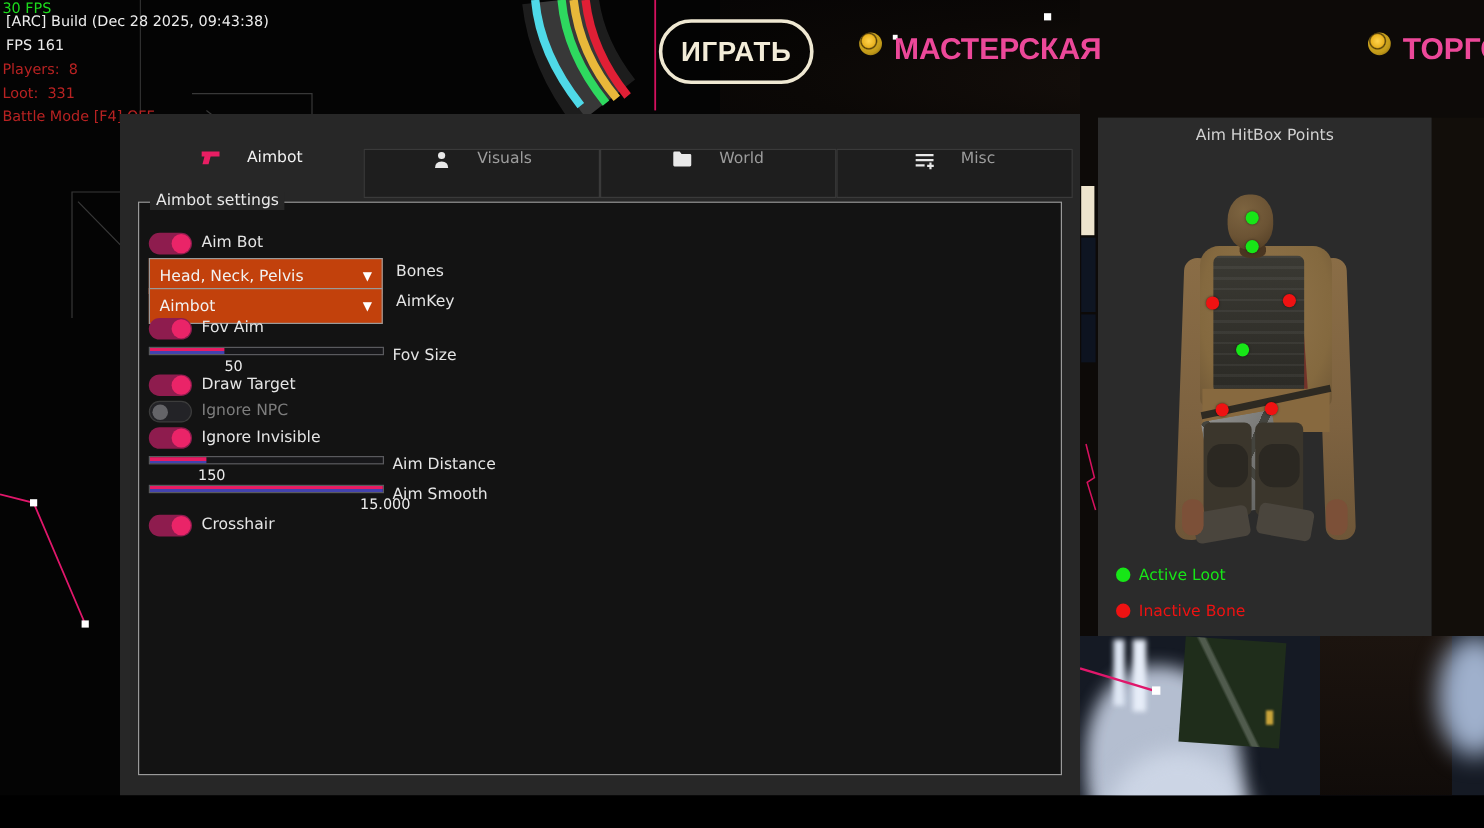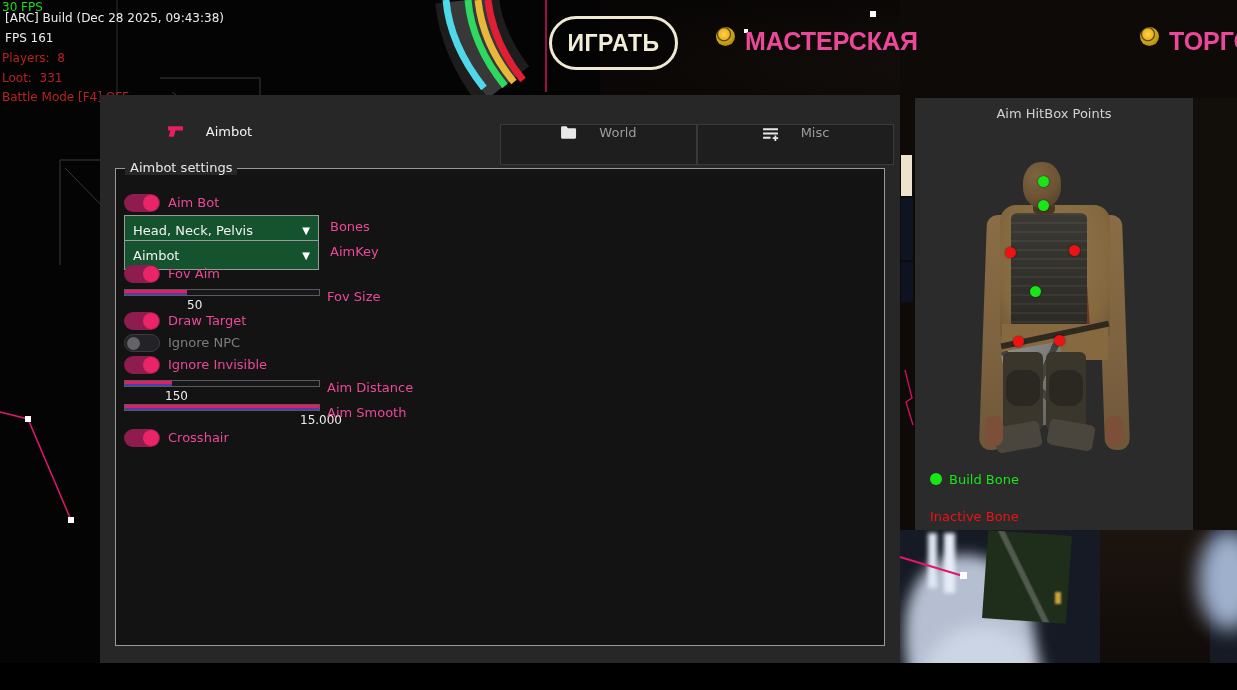--- a/index.html
+++ b/index.html
@@ -51,30 +51,30 @@
        gap:22px;font-size:13px;color:#9d9d9d;cursor:pointer;box-sizing:border-box;}
   .tab.boxed{background:#1e1e1e;border:1px solid #3a3a3a;}
   .tab.active{color:#f2f2f2;}
   .tab svg{display:block;}
 
   .groupbox{position:absolute;left:15px;top:73px;width:770px;height:478px;box-sizing:border-box;
     border:1px solid #9a9a9a;background:#131313;}
   .group-label{position:absolute;top:-9px;left:9px;padding:0 5px;background:#272727;
     font-size:13px;color:#e8e8e8;}
 
-  .ctl-label{position:absolute;font-size:13px;color:#ec4899;white-space:nowrap;}
+  .ctl-label{position:absolute;font-size:13px;color:#e5e5e5;white-space:nowrap;}
   .ctl-label.dim{color:#7d7d7d;}
 
   .toggle{position:absolute;width:36px;height:18px;border-radius:9px;cursor:pointer;box-sizing:border-box;}
   .toggle.on{background:#8e1c4e;}
   .toggle.on::after{content:"";position:absolute;right:1px;top:1px;width:16px;height:16px;border-radius:50%;background:#ea2468;}
   .toggle.off{background:#232327;border:1px solid #3c3c3c;}
   .toggle.off::after{content:"";position:absolute;left:2px;top:2px;width:13px;height:13px;border-radius:50%;background:#646468;}
 
-  .dropdown{position:absolute;width:195px;height:23px;box-sizing:border-box;background:#14532d;
+  .dropdown{position:absolute;width:195px;height:23px;box-sizing:border-box;background:#c2410c;
     border:1px solid #9a9a9a;display:flex;align-items:center;padding:14px 8px;cursor:pointer;}
   .dd-value{font-size:13px;color:#f2f2f2;}
   .dd-chev{margin-left:auto;font-size:10px;color:#ffffff;}
 
   .slider{position:absolute;width:196px;height:7px;box-sizing:border-box;background:#17171a;
     border:1px solid #5a5a5e;cursor:pointer;}
   .slider .fill{height:100%;background:linear-gradient(180deg,#e81c63 0%,#e81c63 55%,#4343ae 55%,#4343ae 100%);}
   .slider-value{position:absolute;font-size:12px;color:#ececec;}
 
   
@@ -151,20 +151,27 @@
     <span>ТОРГО</span>
   </div>
 
   <div class="abs window">
 
     <div class="tab active" style="left:16px;width:187px;">
       <svg width="17" height="15" viewBox="0 0 16 14">
         <path fill="#e81e63" d="M15,2 H1 V6 H3.2 L1.6,12 H6.4 L8,6 H15 Z"></path>
       </svg>
       <span>Aimbot</span>
+    </div>
+    <div class="tab boxed" style="left:203px;width:197px;">
+      <svg width="16" height="16" viewBox="0 0 16 16">
+        <circle cx="8" cy="4.6" r="3" fill="#e8e8e8"></circle>
+        <path fill="#e8e8e8" d="M2.5,15 q0,-5.5 5.5,-5.5 q5.5,0 5.5,5.5 z"></path>
+      </svg>
+      <span>Visuals</span>
     </div>
     <div class="tab boxed" style="left:400px;width:197px;">
       <svg width="17" height="15" viewBox="0 0 16 14">
         <path fill="#e8e8e8" d="M1,2.2 q0,-1 1,-1 h4 l1.5,1.9 h6.6 q1,0 1,1 v7.7 q0,1 -1,1 H2 q-1,0 -1,-1 Z"></path>
       </svg>
       <span>World</span>
     </div>
     <div class="tab boxed" style="left:597px;width:197px;">
       <svg width="17" height="17" viewBox="0 0 16 16">
         <path stroke="#e8e8e8" stroke-width="1.7" d="M1,4 H15 M1,8 H15 M1,12 H8 M12.6,9.8 V15 M10,12.4 H15.2"></path>
@@ -263,21 +270,21 @@
         <div class="bone-dot" style="left: 123px; top: 102px; background: rgb(23, 230, 23);"></div>
         <div class="bone-dot" style="left: 90px; top: 149px; background: rgb(239, 18, 18);"></div>
         <div class="bone-dot" style="left: 154px; top: 147px; background: rgb(239, 18, 18);"></div>
         <div class="bone-dot" style="left: 115px; top: 188px; background: rgb(23, 230, 23);"></div>
         <div class="bone-dot" style="left: 98px; top: 238px; background: rgb(239, 18, 18);"></div>
         <div class="bone-dot" style="left: 139px; top: 237px; background: rgb(239, 18, 18);"></div>
       </div>
 
     <div class="legend-row" style="top:374px;">
       <span class="legend-dot" style="background: rgb(23, 230, 23);"></span>
-      <span class="legend-text" style="color: rgb(23, 230, 23);">Build Bone</span>
-    </div>
-    <div class="legend-row" style="top:404px;flex-direction:column;">
+      <span class="legend-text" style="color: rgb(23, 230, 23);">Active Loot</span>
+    </div>
+    <div class="legend-row" style="top:404px;">
       <span class="legend-dot" style="background: rgb(239, 18, 18);"></span>
       <span class="legend-text" style="color: rgb(239, 18, 18);">Inactive Bone</span>
     </div>
   </div>
 
 </div>
 
 </body></html>

